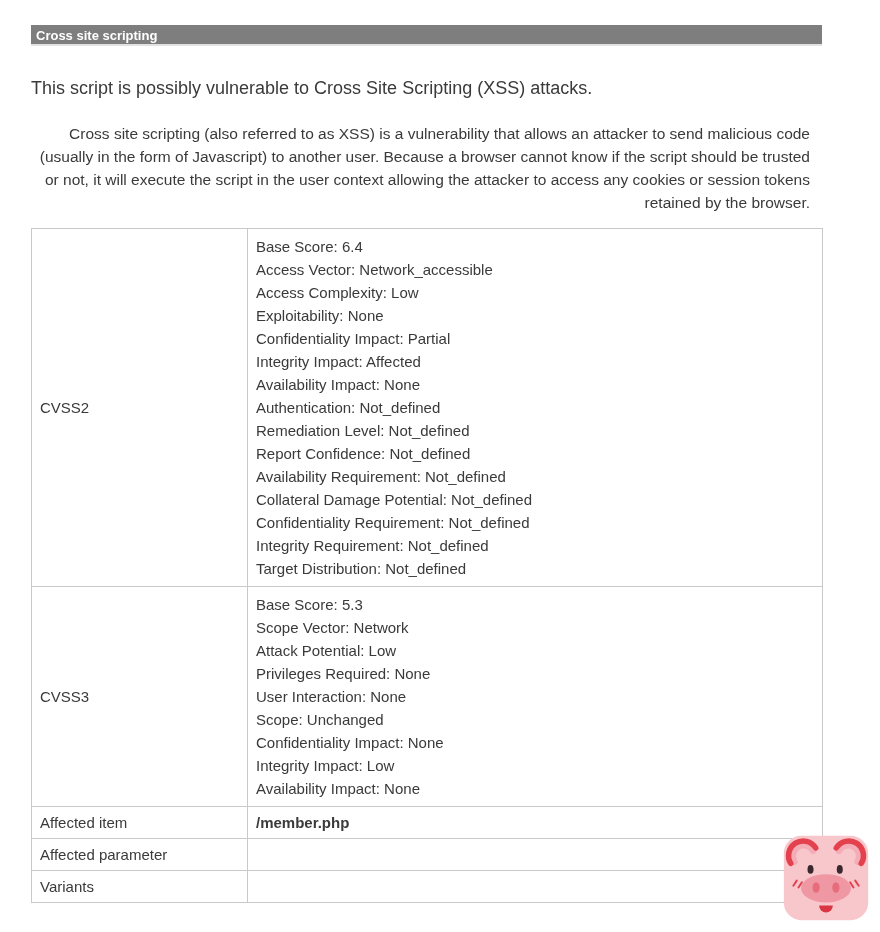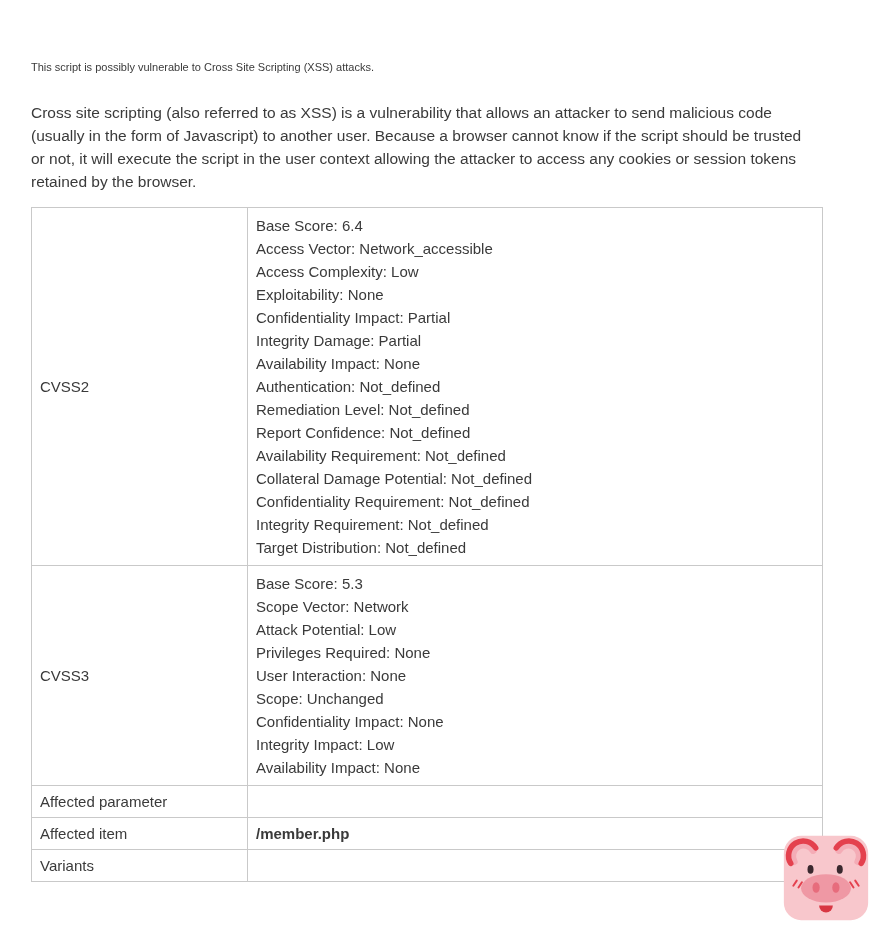--- a/index.html
+++ b/index.html
@@ -34,27 +34,28 @@
     background: var(--title-bar-bg);
     border-bottom: 2px solid var(--title-bar-shadow);
     color: var(--title-bar-text);
     font-size: 13px;
     font-weight: bold;
     line-height: 21px;
     padding-left: 5px;
   }
   .intro {
     margin: 31px 0 0 0;
-    font-size: 11px;
+    font-size: 18px;
     line-height: 23px;
   }
   .description {
     margin: 22px 12px 0 0;
     font-size: 15.5px;
     line-height: 23px;
+    text-align: right;
   }
   table.vuln-table {
     margin-top: 14px;
     width: 791px;
     border-collapse: collapse;
     table-layout: fixed;
     font-size: 15px;
   }
   table.vuln-table td {
     border: 1px solid var(--table-border);
@@ -78,40 +79,43 @@
     height: 86px;
     z-index: 10;
   }
   .sticker svg { width: 100%; height: 100%; display: block; }
 </style>
 </head>
 <body>
 
 <div class="content">
 
+  <div class="section-title-bar">
+    <span>Cross site scripting</span>
+  </div>
 
   <p class="intro">This script is possibly vulnerable to Cross Site Scripting (XSS) attacks.</p>
 
   <p class="description">Cross site scripting (also referred to as XSS) is a vulnerability that allows an attacker to send malicious code (usually in the form of Javascript) to another user. Because a browser cannot know if the script should be trusted or not, it will execute the script in the user context allowing the attacker to access any cookies or session tokens retained by the browser.</p>
 
   <table class="vuln-table">
     <colgroup>
         <col style="width:216px">
         <col style="width:575px">
       </colgroup>
     <tbody>
       <tr>
         <td class="label-cell">CVSS2</td>
         <td class="value-cell multiline">
             <div class="cell-line">Base Score: 6.4</div>
             <div class="cell-line">Access Vector: Network_accessible</div>
             <div class="cell-line">Access Complexity: Low</div>
             <div class="cell-line">Exploitability: None</div>
             <div class="cell-line">Confidentiality Impact: Partial</div>
-            <div class="cell-line">Integrity Damage: Partial</div>
+            <div class="cell-line">Integrity Impact: Affected</div>
             <div class="cell-line">Availability Impact: None</div>
             <div class="cell-line">Authentication: Not_defined</div>
             <div class="cell-line">Remediation Level: Not_defined</div>
             <div class="cell-line">Report Confidence: Not_defined</div>
             <div class="cell-line">Availability Requirement: Not_defined</div>
             <div class="cell-line">Collateral Damage Potential: Not_defined</div>
             <div class="cell-line">Confidentiality Requirement: Not_defined</div>
             <div class="cell-line">Integrity Requirement: Not_defined</div>
             <div class="cell-line">Target Distribution: Not_defined</div>
           </td>
@@ -124,26 +128,26 @@
             <div class="cell-line">Attack Potential: Low</div>
             <div class="cell-line">Privileges Required: None</div>
             <div class="cell-line">User Interaction: None</div>
             <div class="cell-line">Scope: Unchanged</div>
             <div class="cell-line">Confidentiality Impact: None</div>
             <div class="cell-line">Integrity Impact: Low</div>
             <div class="cell-line">Availability Impact: None</div>
           </td>
       </tr>
       <tr>
+        <td class="label-cell small-row">Affected item</td>
+        <td class="value-cell small-row bold-value">/member.php</td>
+      </tr>
+      <tr>
         <td class="label-cell small-row">Affected parameter</td>
         <td class="value-cell small-row"></td>
-      </tr>
-      <tr>
-        <td class="label-cell small-row">Affected item</td>
-        <td class="value-cell small-row bold-value">/member.php</td>
       </tr>
       <tr>
         <td class="label-cell small-row">Variants</td>
         <td class="value-cell small-row"></td>
       </tr>
     </tbody>
   </table>
 
 </div>
 

